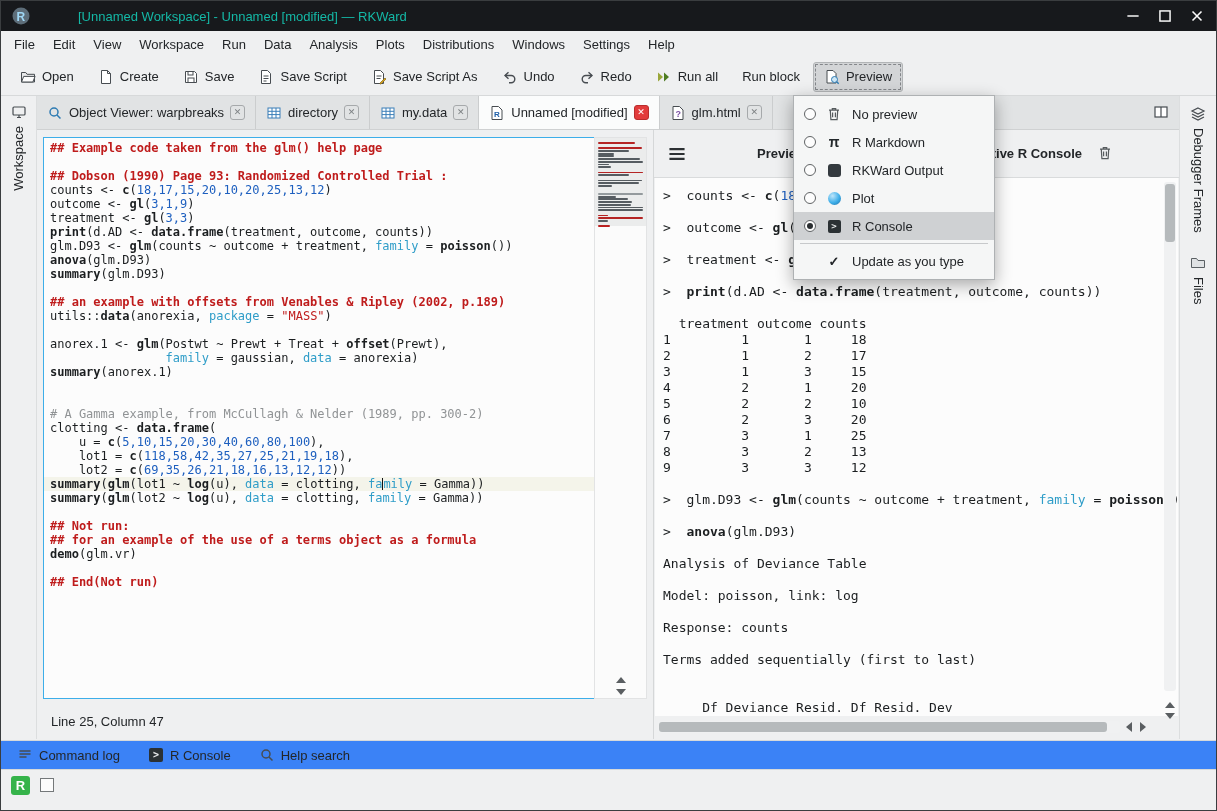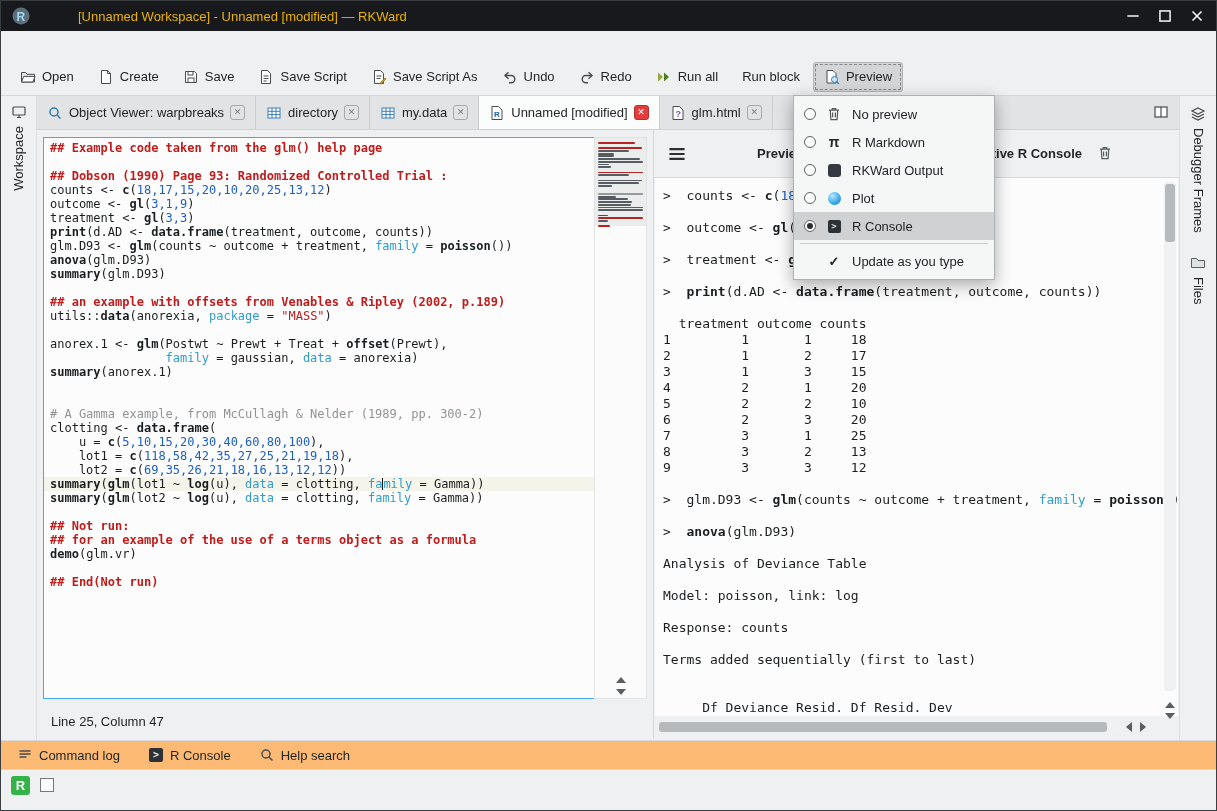--- a/index.html
+++ b/index.html
@@ -10,21 +10,21 @@
     font: 13px "Liberation Sans", sans-serif;
     border: 1px solid #3a3d3f; overflow: hidden;
   }
   svg { display:block; }
   .ico { display:inline-flex; width:16px; height:16px; align-items:center; justify-content:center; flex:none; }
   .ico svg { width:100%; height:100%; }
 
   
   .titlebar { position:absolute; left:0; top:0; right:0; height:30px; background:#17191c;
     display:flex; align-items:center; padding:0 10px; gap:8px; }
-  .titlebar .title { color:#eab308; white-space:nowrap;padding-left:39px; }
+  .titlebar .title { color:#14b8a6; white-space:nowrap;padding-left:39px; }
   .winbtns { margin-left:auto; display:flex; gap:14px; }
   .wbtn { width:18px; height:18px; display:flex; align-items:center; justify-content:center; }
 
   
   .menubar { position:absolute; top:30px; left:0; right:0; height:27px; display:flex; align-items:center; padding:0 4px; }
   .mitem { padding:4px 9px; white-space:nowrap; }
   .toolbar { position:absolute; top:57px; left:0; right:0; height:38px; display:flex; align-items:center;
     padding:0 8px; gap:2px; border-bottom:1px solid #d7d9da; }
   .tbtn { display:flex; align-items:center; gap:6px; padding:6px 10px; border-radius:3px; border:1px solid transparent; white-space:nowrap; }
   .tbtn.active { background:#d3d5d7; border-color:#b1b4b6; outline:1px dashed #83868a; outline-offset:-3px; }
@@ -98,21 +98,21 @@
   .console-line { height:16px; }
   .cp-vscroll { position:absolute; right:3px; top:52px; width:12px; bottom:48px; background:#f0f1f2; border-radius:3px; }
   .cp-vthumb { position:absolute; left:1px; right:1px; top:2px; height:58px; background:#b6babc; border-radius:3px; }
   .cp-varrows { position:absolute; right:3px; bottom:20px; width:12px; display:flex; flex-direction:column; align-items:center; gap:5px; }
   .cp-hscroll { position:absolute; left:4px; bottom:6px; width:462px; height:12px; background:#f0f1f2; border-radius:3px; }
   .cp-hthumb { position:absolute; left:1px; top:1px; bottom:1px; width:97%; background:#b6babc; border-radius:3px; }
   .cp-harrows { position:absolute; left:472px; bottom:7px; display:flex; gap:8px; align-items:center; }
 
   
   .dockbar { position:absolute; left:0; right:0; bottom:41px; height:29px; border-top:1px solid #d7d9da;
-    display:flex; align-items:center; padding:0 10px; gap:16px; background:#fdba74; }
+    display:flex; align-items:center; padding:0 10px; gap:16px; background:#3b82f6; }
   .dbtn { display:flex; align-items:center; gap:6px; padding:3px 6px; white-space:nowrap; }
   .statusbar { position:absolute; left:0; right:0; bottom:0; height:41px; border-top:1px solid #d7d9da;
     display:flex; align-items:flex-start; padding:8px 10px 0; gap:10px; background:#eff0f1; }
   .sb-msg { flex:1; }
   .r-badge { width:19px; height:19px; background:#35b34a; color:#fff; font-weight:bold; border-radius:3px;
     display:flex; align-items:center; justify-content:center; margin-top:-2px; flex:none; }
   .idle-box { width:14px; height:14px; border:1px solid #74787a; background:#fcfcfc; margin-top:0; flex:none; }
 
   
   .menu-popup { position:absolute; left:792px; top:94px; width:202px; background:#f5f6f6;
@@ -150,20 +150,34 @@
           </svg>
         </span>
       <span class="wbtn">
           <svg viewBox="0 0 16 16" fill="none" stroke="#fcfcfc" stroke-width="1.4">
             <path d="M4 4l8 8M12 4l-8 8"></path>
           </svg>
         </span>
     </span>
   </div>
 
+  <div class="menubar" id="menubar">
+      <div class="mitem">File</div>
+      <div class="mitem">Edit</div>
+      <div class="mitem">View</div>
+      <div class="mitem">Workspace</div>
+      <div class="mitem">Run</div>
+      <div class="mitem">Data</div>
+      <div class="mitem">Analysis</div>
+      <div class="mitem">Plots</div>
+      <div class="mitem">Distributions</div>
+      <div class="mitem">Windows</div>
+      <div class="mitem">Settings</div>
+      <div class="mitem">Help</div>
+    </div>
   <div class="toolbar" id="toolbar">
       <div class="tbtn">
         <span class="ico">
           <svg viewBox="0 0 16 16">
             <path d="M1.5 13V3.5h4.2l1.4 1.8h7.4V13z" fill="#e8e9ea" stroke="#474c51"></path>
             <path d="M1.5 13l2.2-5.6h11.4L12.8 13z" fill="#fdfdfd" stroke="#474c51"></path>
           </svg>
         </span>
         <span>Open</span>
       </div>

